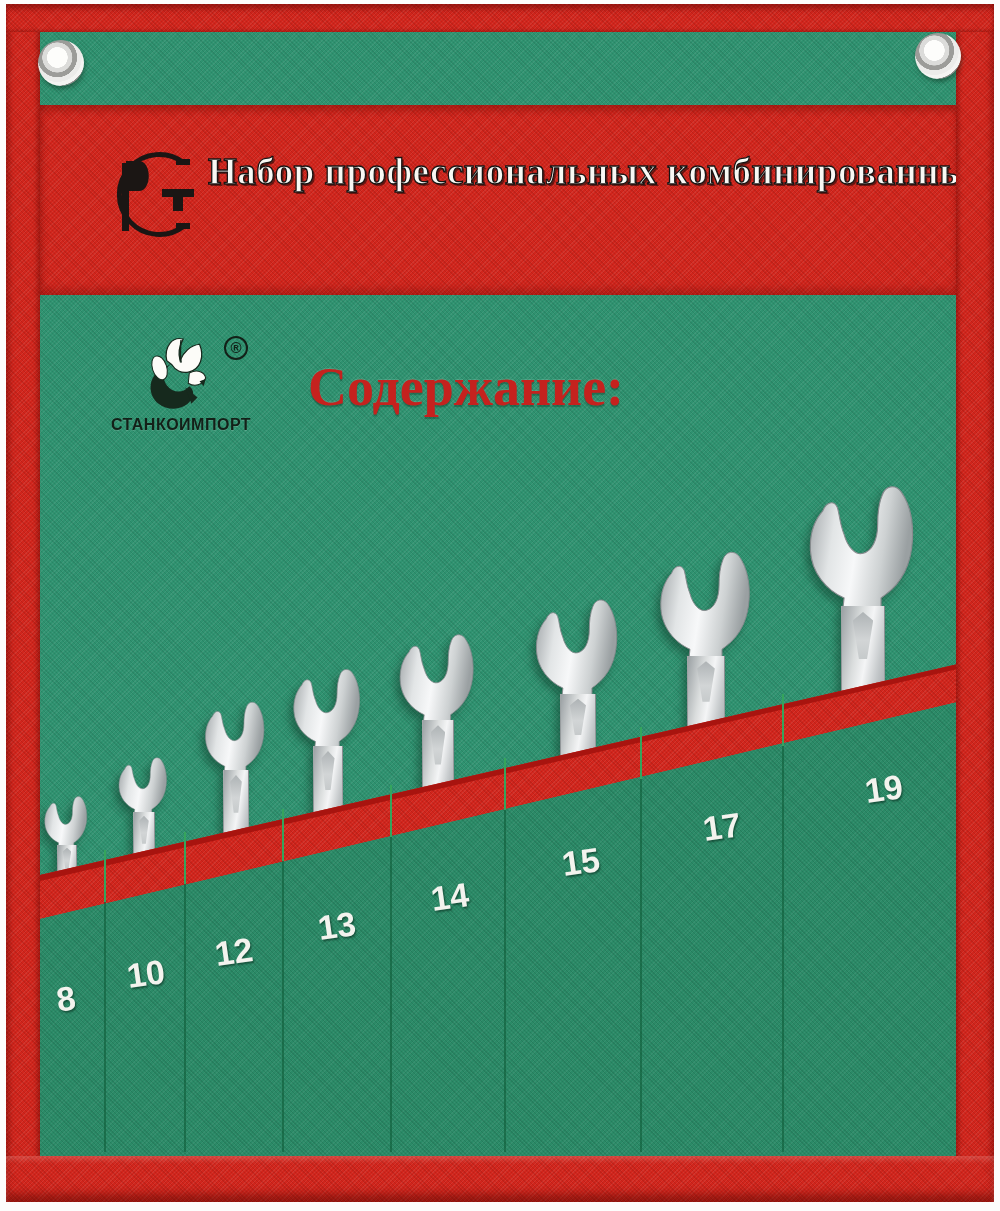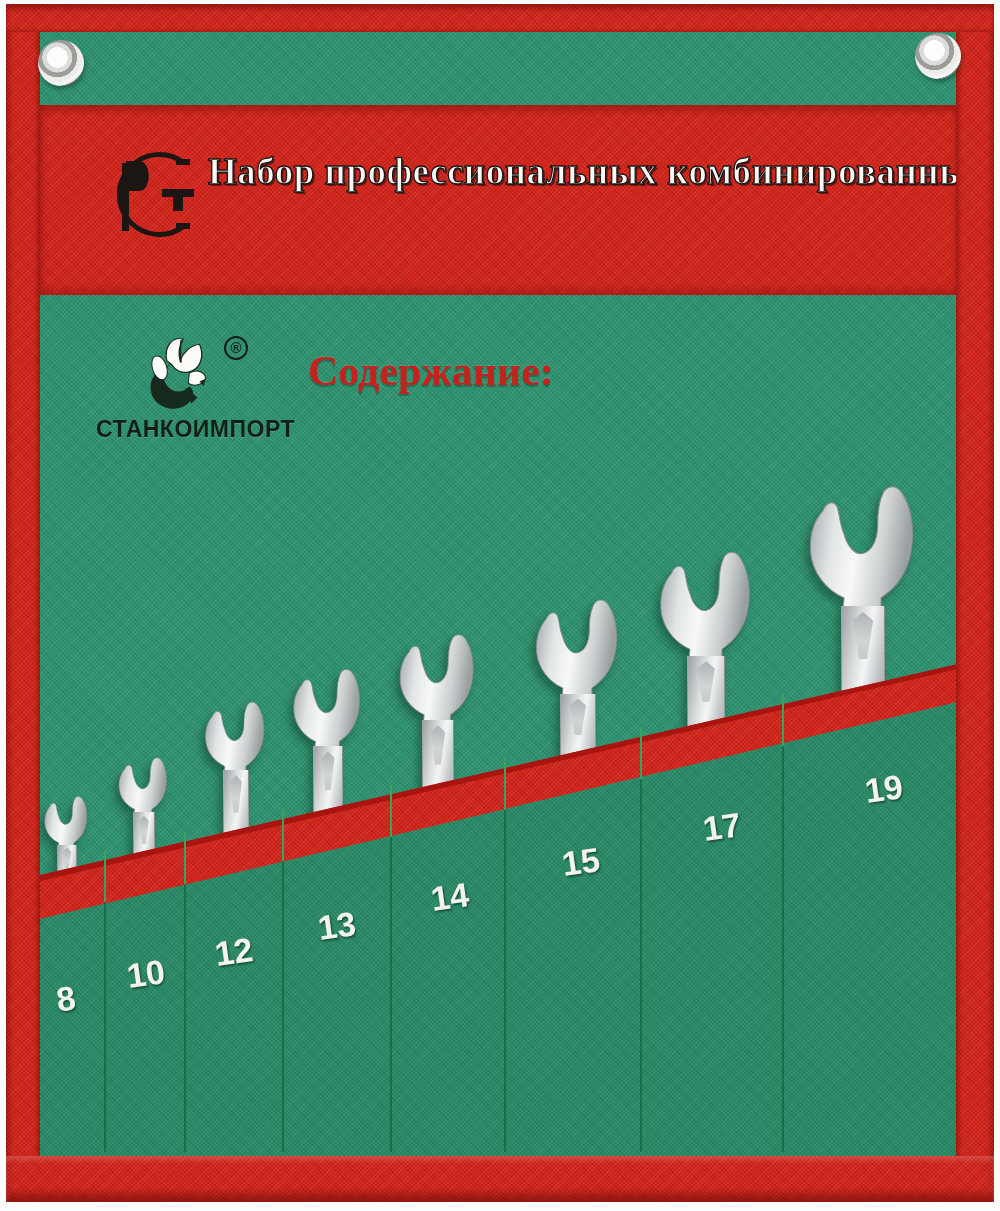--- a/index.html
+++ b/index.html
@@ -33,28 +33,28 @@
     box-shadow:1px 3px 4px rgba(10,40,25,.45);}
 
   
   .title-band{left:40px;top:105px;width:918px;height:190px;
     box-shadow:inset 0 6px 7px rgba(100,8,4,.35), inset 0 -6px 8px rgba(100,8,4,.3);}
   .title-text{left:168px;top:44px;width:740px;color:#f8f8f4;
     font-family:"Liberation Serif","DejaVu Serif",serif;font-weight:bold;font-size:37px;line-height:46px;
     -webkit-text-stroke:1.3px #171413;text-shadow:2px 2px 0 rgba(20,10,8,.55);letter-spacing:.5px;white-space:nowrap;}
 
   
-  .contents-heading{left:308px;top:347px;color:#c5221e;font-family:"Liberation Serif","DejaVu Serif",serif;
-    font-weight:bold;font-size:42px;text-shadow:0 2px 1px rgba(10,50,30,.35), 0 -1px 0 rgba(255,255,255,.12);white-space:nowrap;}
+  .contents-heading{left:308px;top:356px;color:#c5221e;font-family:"Liberation Serif","DejaVu Serif",serif;
+    font-weight:bold;font-size:54px;text-shadow:0 2px 1px rgba(10,50,30,.35), 0 -1px 0 rgba(255,255,255,.12);white-space:nowrap;}
   .contents-line{left:286px;top:384px;color:#c5221e;font-family:"Liberation Serif","DejaVu Serif",serif;
     font-weight:bold;font-size:42px;text-shadow:0 2px 1px rgba(10,50,30,.35), 0 -1px 0 rgba(255,255,255,.12);white-space:nowrap;}
 
   
   .brand-name{left:96px;top:416px;width:170px;text-align:center;color:#132018;
-    font-weight:bold;font-size:23px;letter-spacing:.5px;white-space:nowrap;
+    font-weight:bold;font-size:16px;letter-spacing:.5px;white-space:nowrap;
     text-shadow:0 1px 0 rgba(255,255,255,.15);}
   .brand-reg{left:224px;top:336px;color:#132018;font-size:15px;font-weight:bold;
     width:20px;height:20px;border:2px solid #132018;border-radius:50%;text-align:center;line-height:19px;}
 
   
   .wrench{position:absolute;filter:drop-shadow(-4px 6px 4px rgba(6,40,26,.42));}
   .wrench svg{display:block;}
   .shaft{position:absolute;left:31%;width:38%;
     background:linear-gradient(100deg,#9aa0a3,#dadddd 35%,#f4f5f6 55%,#c2c6c8 80%,#a2a7aa);
     border-left:1px solid rgba(110,115,118,.5);border-right:1px solid rgba(110,115,118,.5);}

